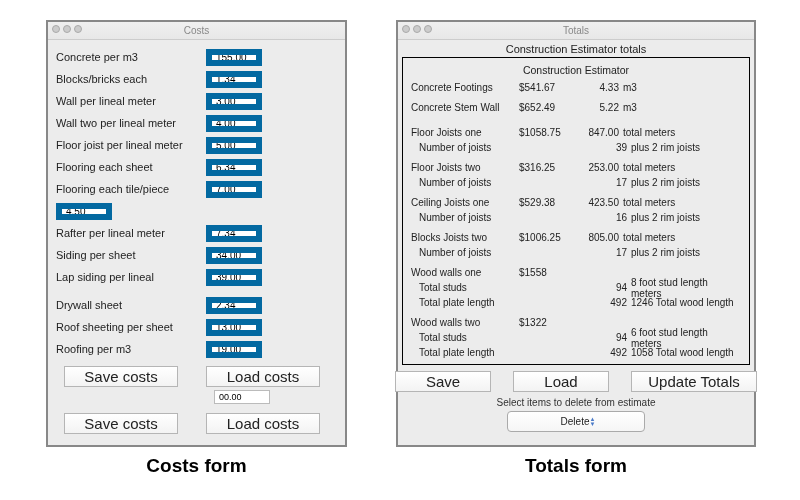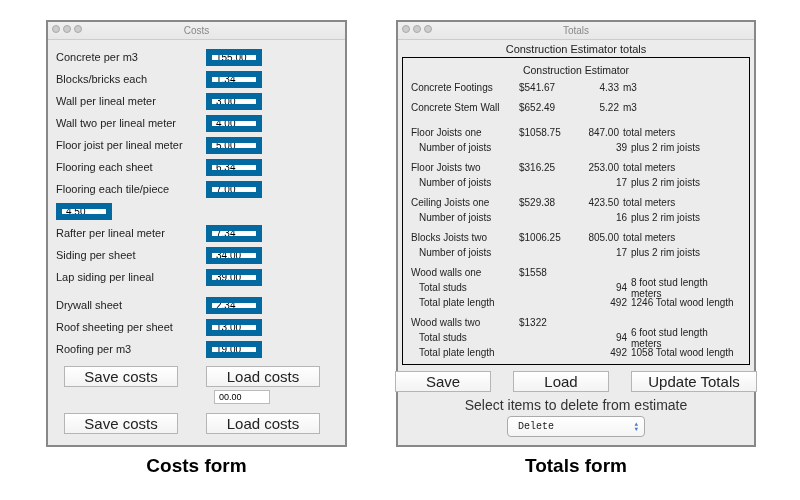--- a/index.html
+++ b/index.html
@@ -79,32 +79,31 @@
   .rrow { display: flex; height: 15px; align-items: center; }
   .rrow .c1 { flex: 0 0 108px; }
   .rrow .c2 { flex: 0 0 56px; }
   .rrow .c3 { flex: 0 0 44px; text-align: right; padding-right: 4px;}
   .rrow .c4 { flex: 1 1 auto; }
   .rrow.sub .c1 { padding-left: 8px; }
   .rgap { height: 5px; }
   .totals-btns {
     display: flex; gap: 22px; justify-content: center; margin-top: 6px;
   }
-  .sel-caption { text-align: center; font-size: 14px; margin-top: 5px; color: #333;}
+  .sel-caption { text-align: center; font-size: 10px; margin-top: 5px; color: #333;}
   .select-wrap { display: flex; justify-content: center; margin-top: 3px; }
   .mac-select {
     width: 120px; height: 19px;
     border: 1px solid #aaa;
     border-radius: 4px;
     background: linear-gradient(#fff,#f5f5f5);
     font-size: 10px;
-    display: flex; align-items: center; justify-content: space-between;
+    display: flex; align-items: center; justify-content: center;
     padding: 0 6px 0 10px;
     cursor: pointer;
-    font-family: Liberation Mono, monospace;
   }
   .sel-arrows {
     display: flex; flex-direction: column; line-height: 5px; font-size: 6px; color: #4a7ac8;
   }
   .caption {
     position: absolute;
     font-family: "Comic Sans MS", "Comic Sans", cursive, sans-serif;
     font-size: 19px;
     font-weight: bold;
     color: #000;

